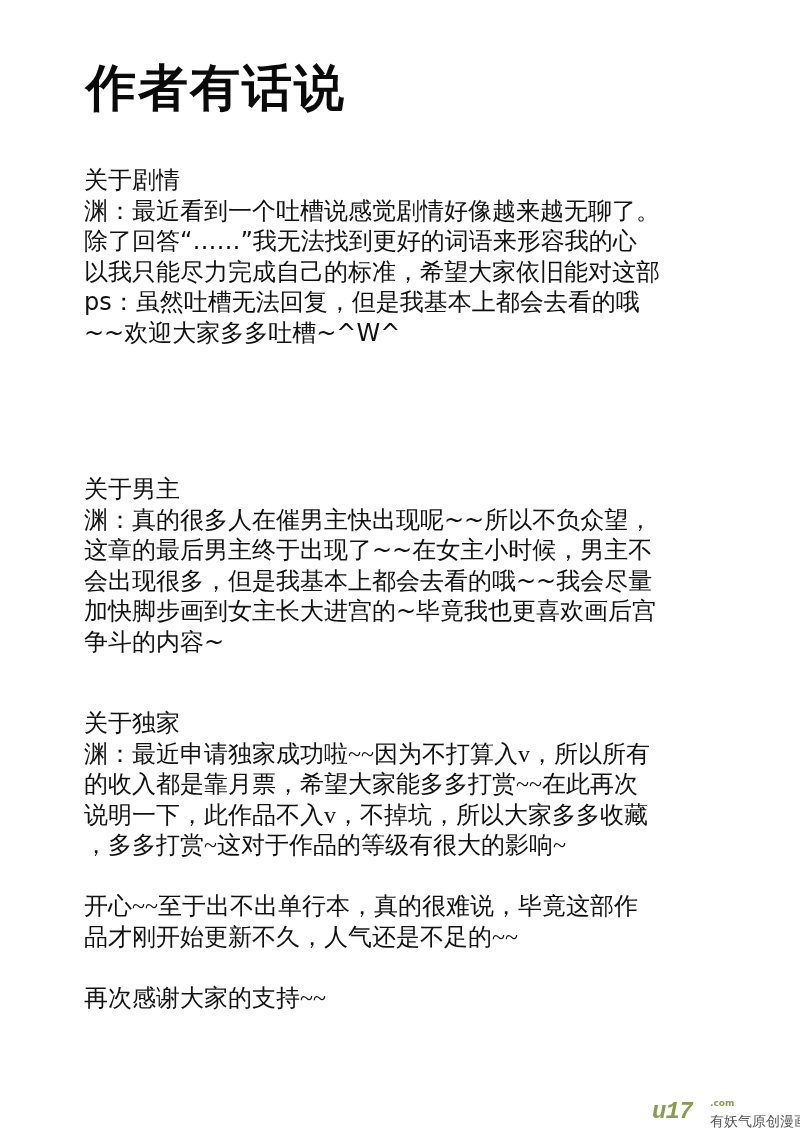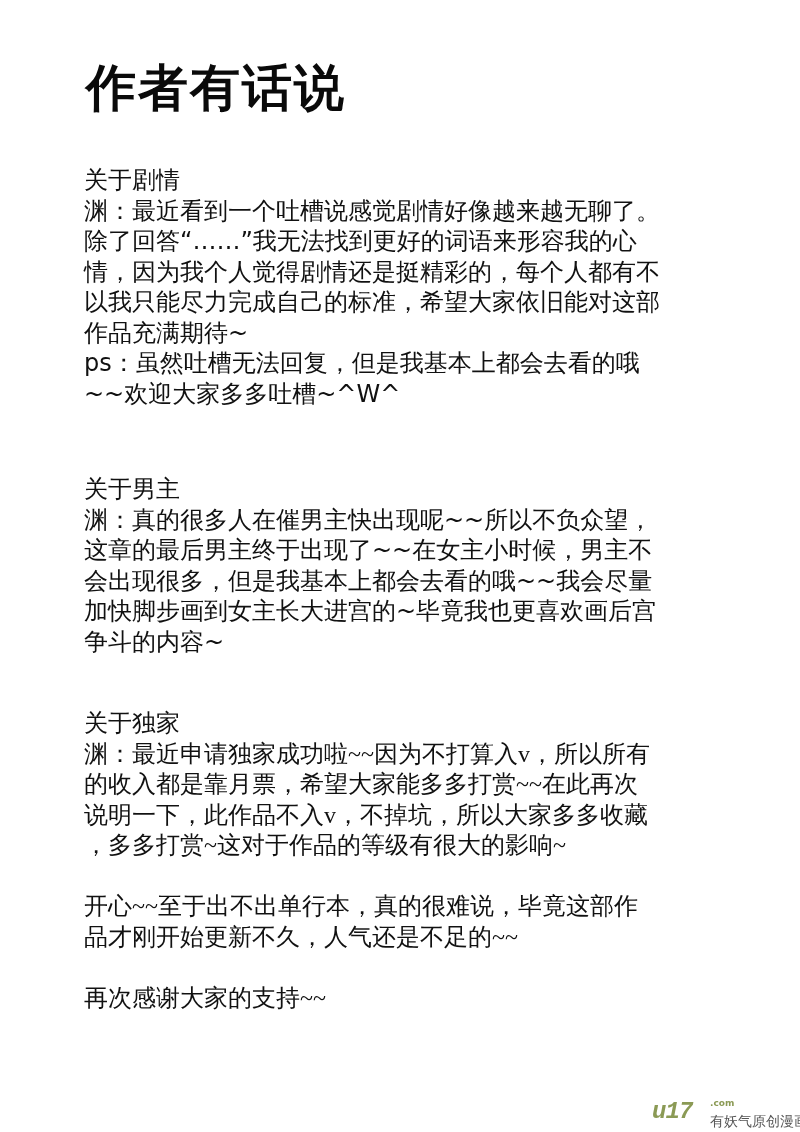--- a/index.html
+++ b/index.html
@@ -77,23 +77,21 @@
   </style>
 </head>
 <body>
 
 <div class="page-title">作者有话说</div>
 
 <div class="section" style="top:165px;">
   <div class="line">关于剧情</div>
   <div class="line">渊：最近看到一个吐槽说感觉剧情好像越来越无聊了。</div>
   <div class="line">除了回答“……”我无法找到更好的词语来形容我的心</div>
-  <div class="line">情，因为我个人觉得剧情还是挺精彩的，每个人都有不</div>
   <div class="line">以我只能尽力完成自己的标准，希望大家依旧能对这部</div>
-  <div class="line">作品充满期待~</div>
   <div class="line">ps：虽然吐槽无法回复，但是我基本上都会去看的哦</div>
   <div class="line">~~欢迎大家多多吐槽~^W^</div>
 </div>
 
 <div class="section" style="top:474px;">
   <div class="line">关于男主</div>
   <div class="line">渊：真的很多人在催男主快出现呢~~所以不负众望，</div>
   <div class="line">这章的最后男主终于出现了~~在女主小时候，男主不</div>
   <div class="line">会出现很多，但是我基本上都会去看的哦~~我会尽量</div>
   <div class="line">加快脚步画到女主长大进宫的~毕竟我也更喜欢画后宫</div>

